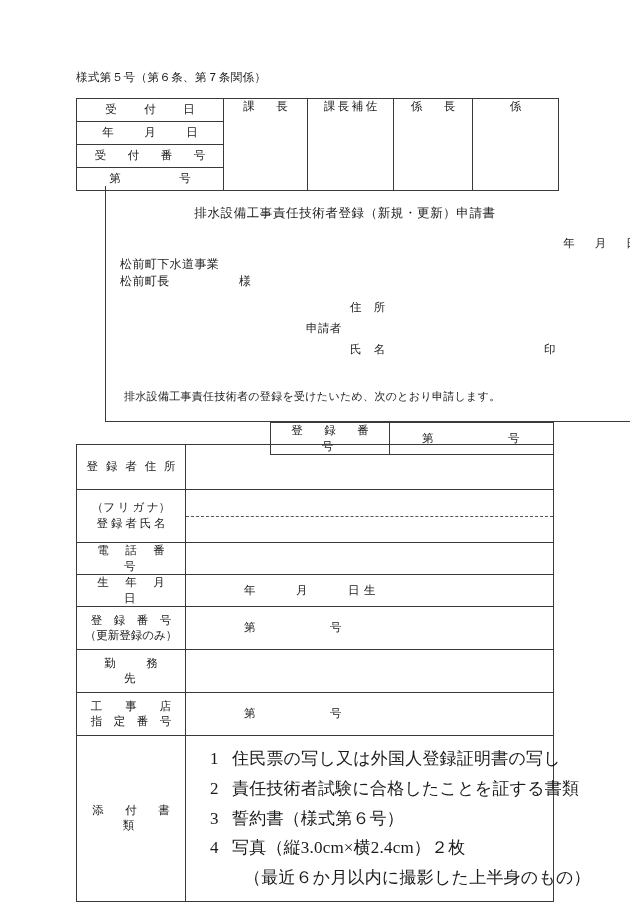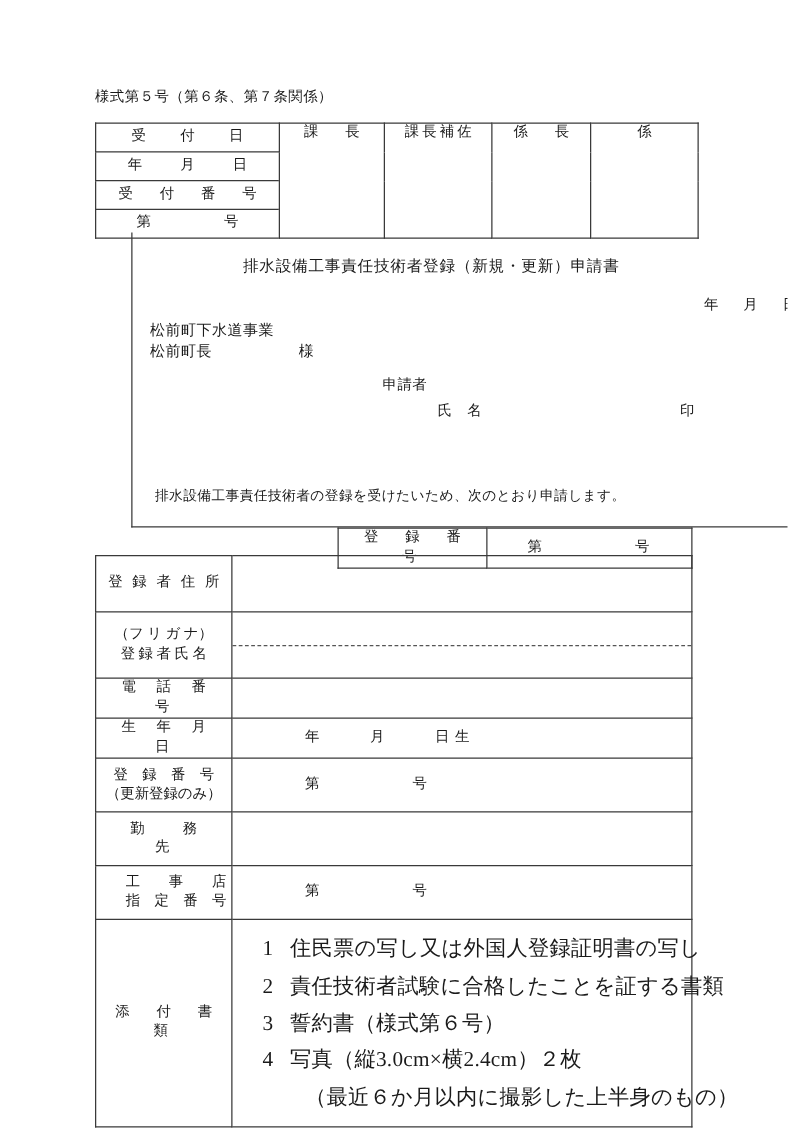--- a/index.html
+++ b/index.html
@@ -268,20 +268,23 @@
     <div class="addressee">
       <div>松前町下水道事業</div>
       <div>
         <span>松前町長</span>
         <span class="sama">様</span>
       </div>
     </div>
 
     <div class="applicant">
       <div class="applicant-row">
+        <span class="applicant-word">住　所</span>
+      </div>
+      <div class="applicant-row">
         <span class="applicant-label">申請者</span>
       </div>
       <div class="applicant-row">
         <span class="applicant-word">氏　名</span>
         <span class="applicant-right">印</span>
       </div>
     </div>
 
     <div class="request-line">排水設備工事責任技術者の登録を受けたいため、次のとおり申請します。</div>
   </div>
@@ -346,21 +349,21 @@
     </tr>
 
     <tr>
       <td class="lbl" style="height:42px;">
         <span class="sp-narrow">勤　　務　　先</span>
       </td>
       <td class="val"></td>
     </tr>
 
     <tr>
-      <td class="lbl" style="height:42px;text-align:right;">
+      <td class="lbl" style="height:42px;">
         <div>工　　事　　店</div>
         <div>指　定　番　号</div>
       </td>
       <td class="val">
         <span class="v-indent"><span class="g-dai">第</span><span>号</span></span>
       </td>
     </tr>
 
     <tr>
       <td class="lbl" style="height:104px;">

